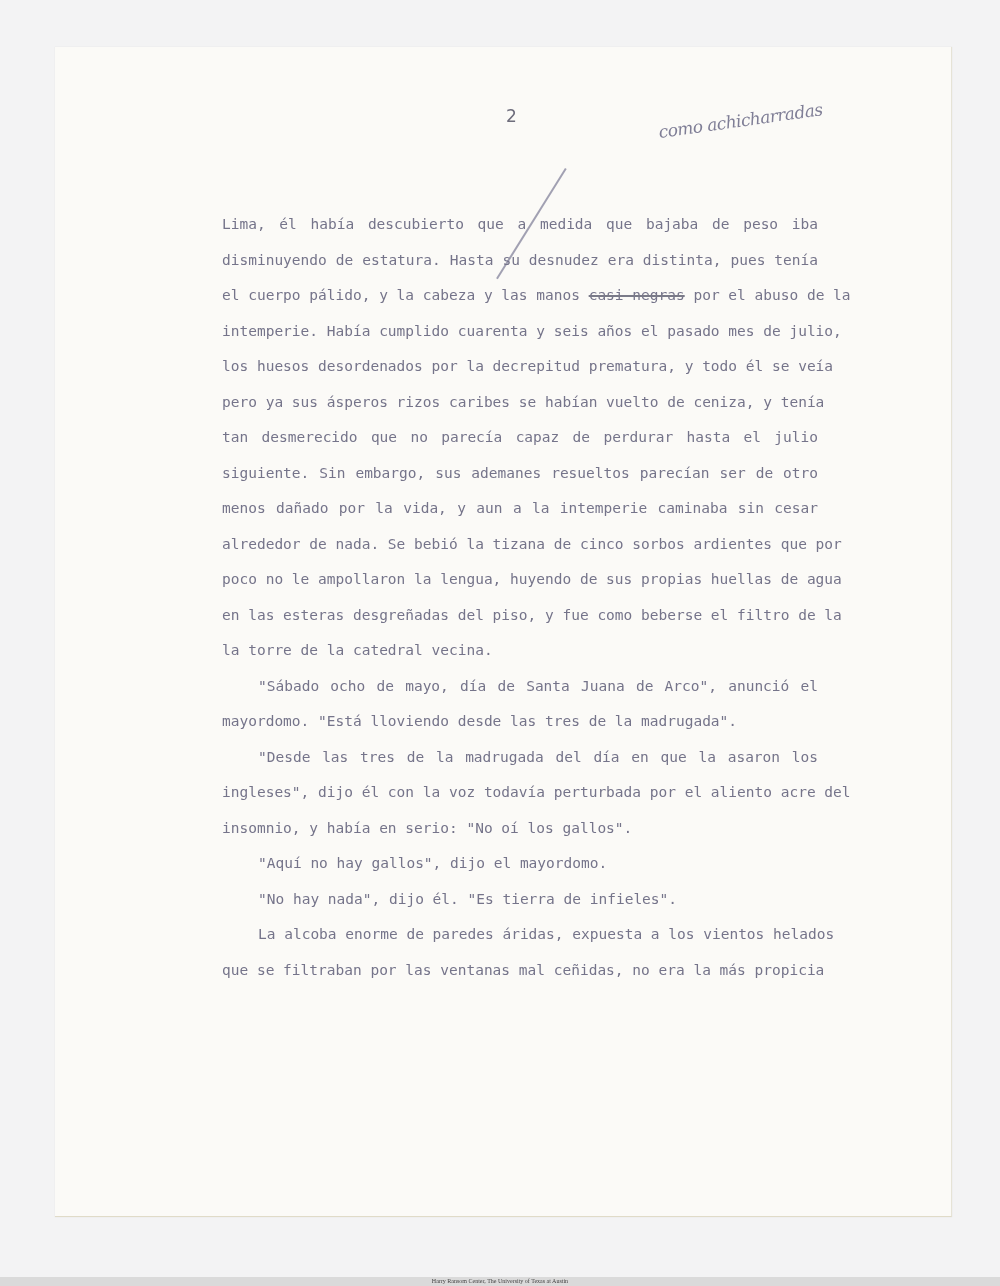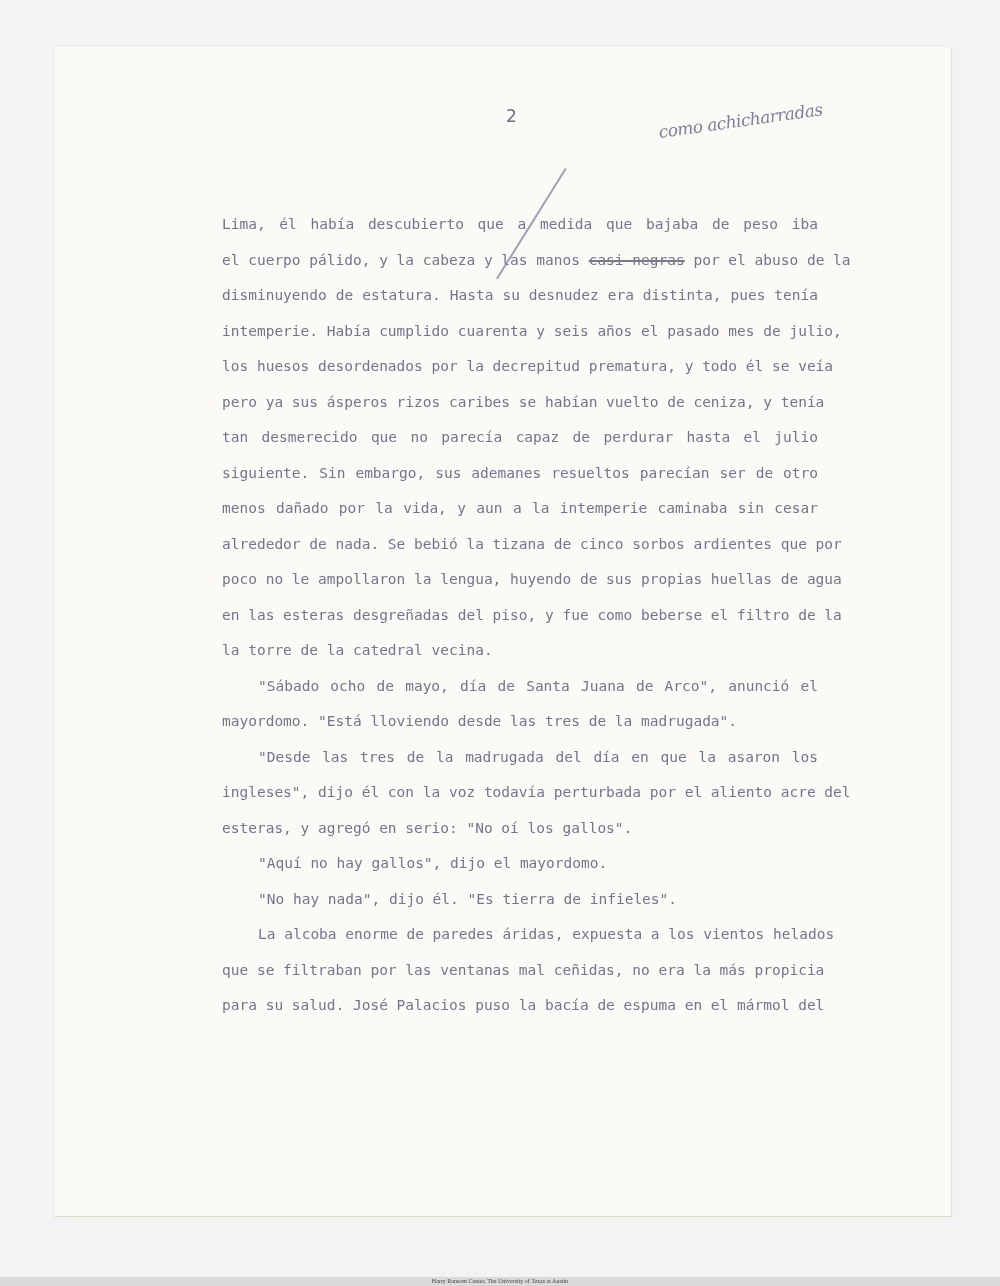--- a/index.html
+++ b/index.html
@@ -57,37 +57,36 @@
 
 <div class="paper"></div>
 
 <div class="page-number">2</div>
 
 <div class="annotation">como achicharradas</div>
 <div class="annotation-line"></div>
 
 <div class="text-block">
   <span class="line">Lima, él había descubierto que a medida que bajaba de peso iba</span>
+  <span class="line">disminuyendo de estatura. Hasta su desnudez era distinta, pues tenía</span>
   <span class="line"><span>el cuerpo pálido, y la cabeza y las manos </span><span class="strike">casi negras</span><span> por el abuso de la</span></span>
-  <span class="line">disminuyendo de estatura. Hasta su desnudez era distinta, pues tenía</span>
   <span class="line">intemperie. Había cumplido cuarenta y seis años el pasado mes de julio,</span>
   <span class="line">los huesos desordenados por la decrepitud prematura, y todo él se veía</span>
   <span class="line">pero ya sus ásperos rizos caribes se habían vuelto de ceniza, y tenía</span>
   <span class="line">tan desmerecido que no parecía capaz de perdurar hasta el julio</span>
   <span class="line">siguiente. Sin embargo, sus ademanes resueltos parecían ser de otro</span>
   <span class="line">menos dañado por la vida, y aun a la intemperie caminaba sin cesar</span>
   <span class="line">alrededor de nada. Se bebió la tizana de cinco sorbos ardientes que por</span>
   <span class="line">poco no le ampollaron la lengua, huyendo de sus propias huellas de agua</span>
   <span class="line">en las esteras desgreñadas del piso, y fue como beberse el filtro de la</span>
   <span class="line last">la torre de la catedral vecina.</span>
   <span class="line indent">"Sábado ocho de mayo, día de Santa Juana de Arco", anunció el</span>
   <span class="line last">mayordomo. "Está lloviendo desde las tres de la madrugada".</span>
   <span class="line indent">"Desde las tres de la madrugada del día en que la asaron los</span>
   <span class="line">ingleses", dijo él con la voz todavía perturbada por el aliento acre del</span>
-  <span class="line last">esteras, y agregó en serio: "No oí los gallos".</span>
+  <span class="line last">insomnio, y había en serio: "No oí los gallos".</span>
   <span class="line indent last">"Aquí no hay gallos", dijo el mayordomo.</span>
   <span class="line indent last">"No hay nada", dijo él. "Es tierra de infieles".</span>
   <span class="line indent">La alcoba enorme de paredes áridas, expuesta a los vientos helados</span>
   <span class="line">que se filtraban por las ventanas mal ceñidas, no era la más propicia</span>
-  <span class="line">para su salud. José Palacios puso la bacía de espuma  en el mármol del</span>
 </div>
 
 <div class="footer-bar">Harry Ransom Center, The University of Texas at Austin</div>
 
 </body></html>

